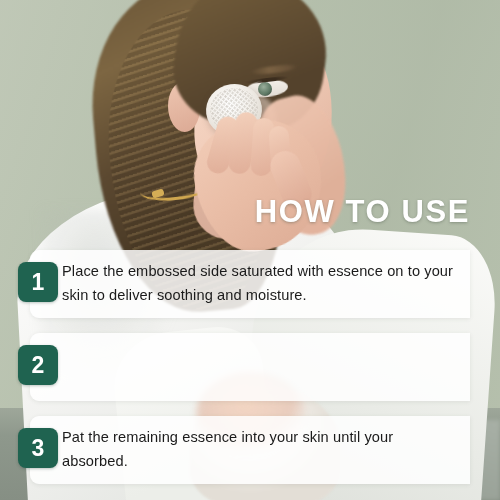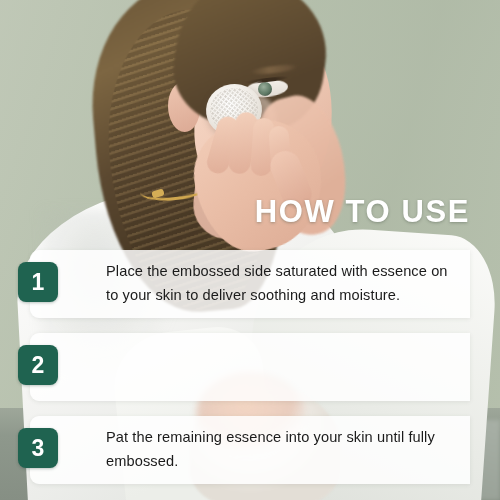--- a/index.html
+++ b/index.html
@@ -282,21 +282,21 @@
     color:#ffffff;
     font-size:23px;
     font-weight:bold;
     display:flex;
     align-items:center;
     justify-content:center;
     line-height:1;
     box-shadow:0 1px 3px rgba(30,60,50,.3);
   }
   .card-text {
-    margin-left:76px;
+    margin-left:32px;
     font-size:14.6px;
     line-height:24px;
     color:#1b1b1b;
     letter-spacing:.1px;
   }
 </style>
 </head>
 <body>
 
 <div id="stage">
@@ -355,17 +355,17 @@
       <div class="badge">1</div>
       <div class="card-text">Place the embossed side saturated with essence on to your skin to deliver soothing and moisture.</div>
     </div>
 
     <div class="card">
       <div class="badge">2</div>
     </div>
 
     <div class="card">
       <div class="badge">3</div>
-      <div class="card-text">Pat the remaining essence into your skin until fully embossed.</div>
+      <div class="card-text">Pat the remaining essence into your skin until your absorbed.</div>
     </div>
 
   </div>
 </div>
 
 </body></html>

